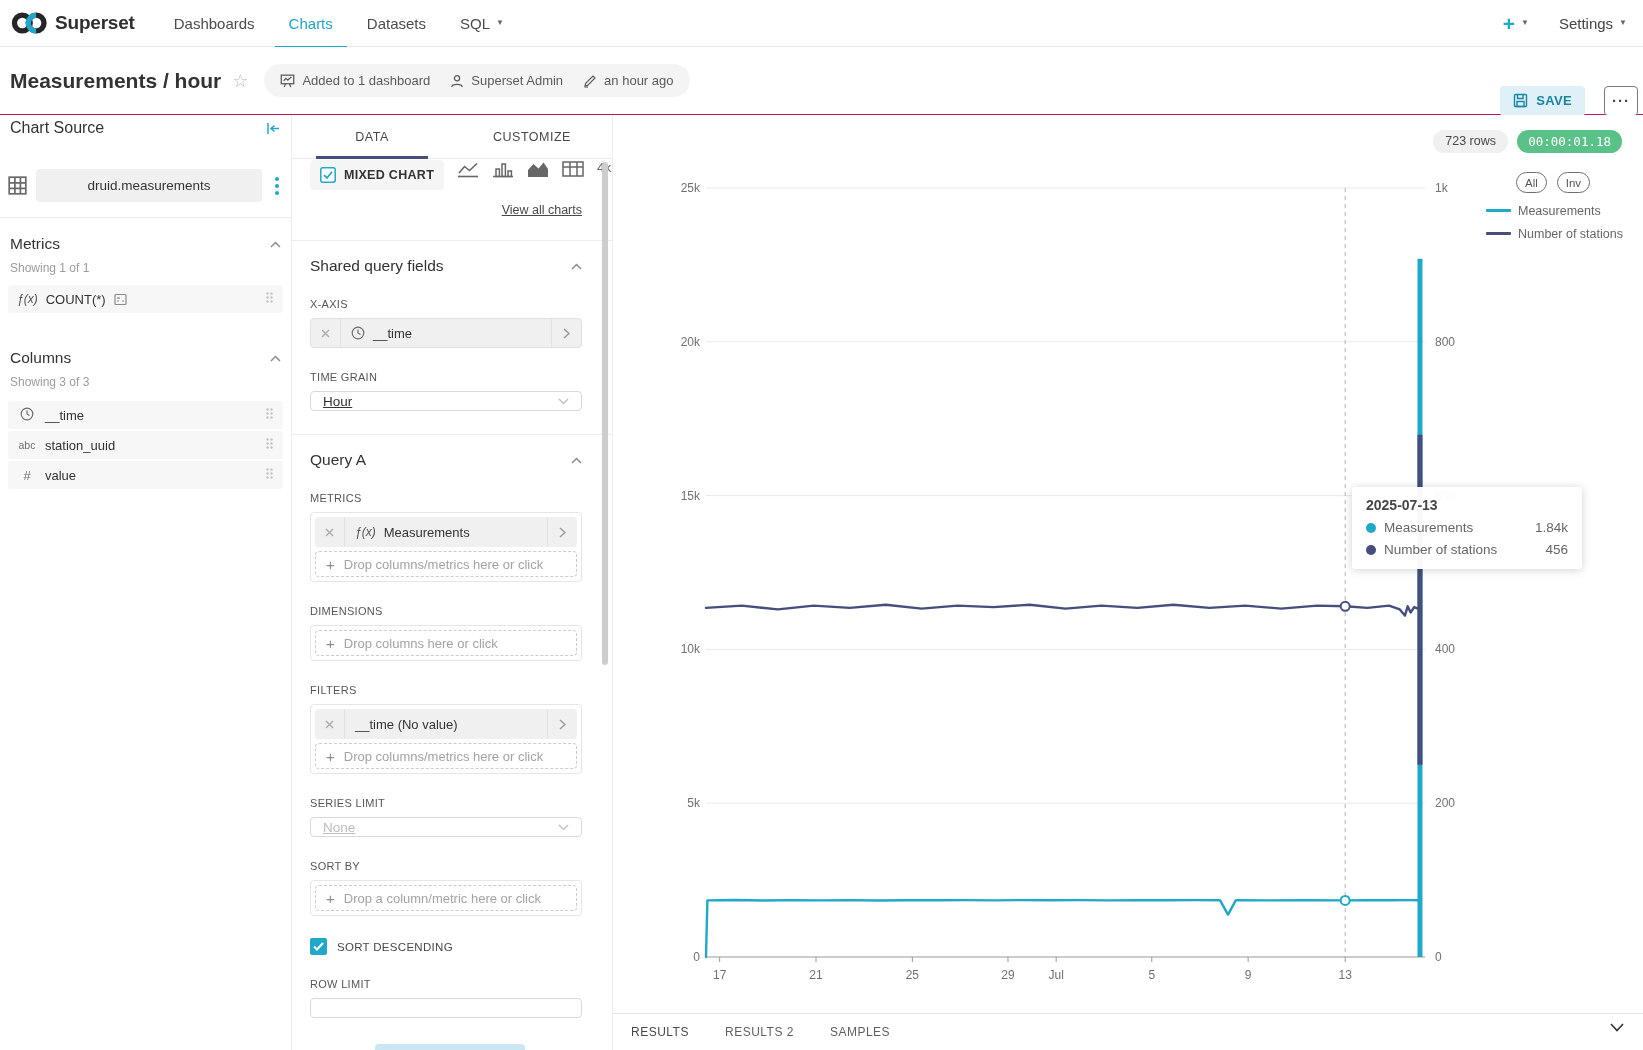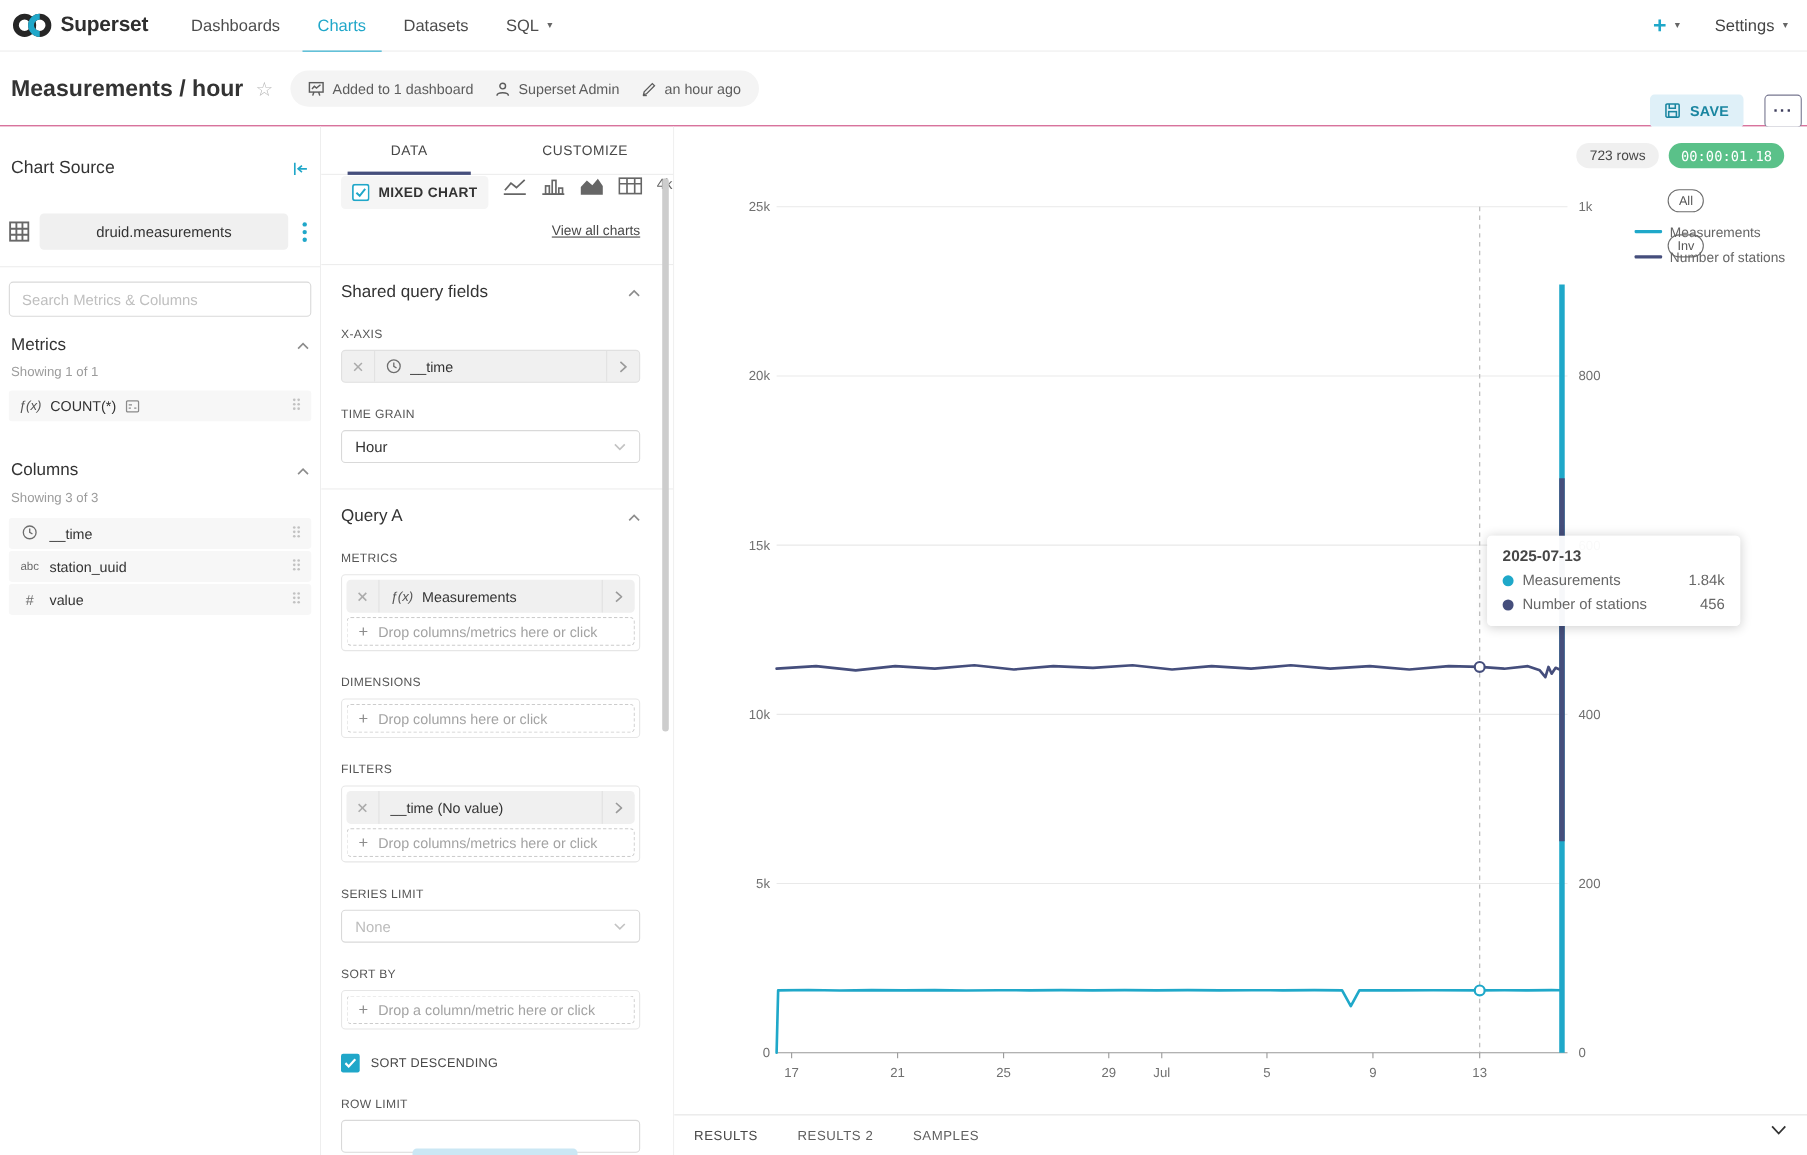--- a/index.html
+++ b/index.html
@@ -25,21 +25,21 @@
   .page-title { margin-left: 10px; font-size: 21px; font-weight: bold; color: #333; }
   .fav-star { margin-left: 11px; font-size: 18px; color: #b9b9b9; cursor: pointer; line-height: 1; }
   .meta-pill { margin-left: 16px; height: 33px; background: #f4f4f4; border-radius: 17px; display: flex; align-items: center; padding: 0 16px; gap: 20px; }
   .meta-item { display: flex; align-items: center; gap: 7px; font-size: 13px; color: #5c5c5c; }
   .hdr-actions { margin-left: auto; display: flex; align-items: center; gap: 19px; margin-right: 5px; margin-top: 40px; }
   .save-btn { height: 30px; padding: 0 13px; background: #dff0f8; border: none; border-radius: 4px; color: #1985a0; font-size: 13px; font-weight: bold; letter-spacing: 0.3px; display: flex; align-items: center; gap: 8px; cursor: pointer; font-family: "Liberation Sans", sans-serif; }
   .more-btn { width: 34px; height: 30px; background: #fff; border: 1px solid #777790; border-radius: 4px; color: #3d3d5c; font-size: 15px; font-weight: bold; letter-spacing: 1px; cursor: pointer; line-height: 1; }
 
   
   #datasource-panel { position: absolute; top: 115px; left: 0; width: 292px; bottom: 0; border-right: 1px solid #ededed; background: #fff; padding: 0 8px; }
-  .panel-title-row { margin: 29px 2px 0; display: flex; justify-content: space-between; align-items: center; }
+  .panel-title-row { margin: 4px 2px 0; display: flex; justify-content: space-between; align-items: center; }
   .panel-title { font-size: 16px; color: #333; }
   .dataset-row { margin-top: 32px; display: flex; align-items: center; }
   .dataset-pill { flex: 1; margin: 0 9px; height: 33px; background: #f0f0f0; border-radius: 4px; display: flex; align-items: center; justify-content: center; font-size: 13.5px; color: #333; cursor: pointer; }
   .kebab { display: flex; flex-direction: column; gap: 3px; padding: 4px; cursor: pointer; }
   .kebab i { width: 4px; height: 4px; border-radius: 50%; background: #20a7c9; }
   .ds-divider { margin: 15px -8px 0; border-top: 1px solid #ededed; }
   .search-input { margin-top: 13px; width: 100%; height: 32px; border: 1px solid #d9d9d9; border-radius: 4px; padding: 0 11px; font-size: 13.5px; color: #333; font-family: "Liberation Sans", sans-serif; }
   .search-input::placeholder { color: #bfbfbf; }
   .section-head { margin: 17px 2px 0; display: flex; justify-content: space-between; align-items: center; cursor: pointer; }
   .section-head .t { font-size: 15.5px; color: #333; }
@@ -67,33 +67,33 @@
   .ctl-label { margin-top: 23px; font-size: 11px; letter-spacing: 0.3px; color: #565656; }
   .ctl-pill { margin-top: 8px; height: 30px; border: 1px solid #e0e0e0; background: #f0f0f0; border-radius: 4px; display: flex; align-items: stretch; overflow: hidden; }
   .pill-x { width: 30px; display: flex; align-items: center; justify-content: center; color: #ababab; border-right: 1px solid #e2e2e2; cursor: pointer; flex: 0 0 auto; }
   .pill-main { flex: 1; display: flex; align-items: center; gap: 8px; padding: 0 10px; font-size: 13px; color: #333; }
   .pill-arrow { width: 30px; display: flex; align-items: center; justify-content: center; border-left: 1px solid #e2e2e2; cursor: pointer; flex: 0 0 auto; }
   .ctl-box { margin-top: 8px; border: 1px solid #e6e6e6; border-radius: 4px; padding: 4px; }
   .ctl-box .ctl-pill { margin-top: 0; border: none; border-bottom: 0; }
   .dropzone { height: 26px; border: 1px dashed #ccc; border-radius: 4px; display: flex; align-items: center; gap: 9px; padding: 0 10px; font-size: 13px; color: #a3a3a3; cursor: pointer; }
   .ctl-box .dropzone { margin-top: 4px; }
   .dz-plus { color: #8c8c8c; font-size: 15px; line-height: 1; }
-  .ctl-select { margin-top: 8px; height: 30px; border: 1px solid #d9d9d9; border-radius: 4px; display: flex; align-items: center; justify-content: space-between; padding: 0 12px; font-size: 13.5px; color: #333; cursor: pointer; background: #fff; }
+  .ctl-select { margin-top: 8px; height: 20px; border: 1px solid #d9d9d9; border-radius: 4px; display: flex; align-items: center; justify-content: space-between; padding: 0 12px; font-size: 13.5px; color: #333; cursor: pointer; background: #fff; text-decoration: underline; }
   .ctl-select.placeholder { color: #bcbcbc; }
   .checkrow { margin-top: 22px; display: flex; align-items: center; gap: 10px; font-size: 11.5px; letter-spacing: 0.3px; color: #484848; }
   .checkbox { width: 17px; height: 17px; border-radius: 2px; background: #20a7c9; display: flex; align-items: center; justify-content: center; cursor: pointer; flex: 0 0 auto; }
   .partial-tip { position: absolute; bottom: 0; left: 83px; width: 150px; height: 6px; background: #cbe7f4; border-radius: 4px 4px 0 0; }
   .cp-scrollbar { position: absolute; top: 47px; right: 4px; width: 6px; height: 503px; background: #cdcdcd; border-radius: 3px; cursor: pointer; }
 
   
   #chart-panel { position: absolute; top: 115px; left: 613px; width: 1030px; height: 898px; background: #fff; }
   #chart-svg { position: absolute; inset: 0; }
   .rows-badge { position: absolute; top: 15px; right: 135px; height: 23px; line-height: 23px; background: #f0f0f0; border-radius: 12px; padding: 0 12px; font-size: 12.5px; color: #484848; }
   .timer-badge { position: absolute; top: 15px; right: 21px; height: 23px; line-height: 23px; background: #5ac189; border-radius: 12px; padding: 0 11px; font-size: 12.5px; color: #fff; font-family: "DejaVu Sans Mono", monospace; }
-  .legend-ctl { position: absolute; top: 57px; left: 903px; display: flex; gap: 20px; flex-direction: column; }
+  .legend-ctl { position: absolute; top: 57px; left: 903px; display: flex; gap: 10px; }
   .legend-ctl button { height: 21px; padding: 0 8px; border: 1px solid #6e6e6e; border-radius: 11px; background: #fff; color: #555; font-size: 11.5px; cursor: pointer; font-family: "Liberation Sans", sans-serif; }
   .legend { position: absolute; top: 84px; left: 873px; }
   .legend-item { display: flex; align-items: center; gap: 7px; height: 23px; font-size: 12.5px; color: #666; cursor: pointer; }
   .legend-swatch { width: 25px; height: 3px; border-radius: 1px; }
   .chart-tooltip { position: absolute; left: 739px; top: 372px; width: 230px; background: rgba(255,255,255,0.96); border-radius: 4px; box-shadow: 0 1px 10px rgba(0,0,0,0.18); padding: 10px 14px 12px; z-index: 5; }
   .tt-date { font-size: 14px; font-weight: bold; color: #464646; }
   .tt-row { display: flex; align-items: center; gap: 8px; margin-top: 7px; font-size: 13.5px; color: #666; }
   .tt-dot { width: 10px; height: 10px; border-radius: 50%; flex: 0 0 auto; }
   .tt-val { margin-left: auto; }
 
@@ -204,21 +204,20 @@
           <line x1="1.2" y1="12.4" x2="17.8" y2="12.4"></line>
         </svg>
       <div class="dataset-pill">druid.measurements</div>
       <div class="kebab">
           <i></i>
           <i></i>
           <i></i>
         </div>
     </div>
     <div class="ds-divider"></div>
-    <input class="search-input" placeholder="Search Metrics &amp; Columns" style="">
 
     <div class="section-head">
       <span class="t">Metrics</span>
       <svg width="11" height="7" viewBox="0 0 11 7" fill="none" stroke="#8c8c8c" stroke-width="1.5">
           <polyline points="1,6 5.5,1.5 10,6"></polyline>
         </svg>
     </div>
     <div class="showing">Showing 1 of 1</div>
     <div class="field-row">
       <span class="fx">ƒ(x)</span>

